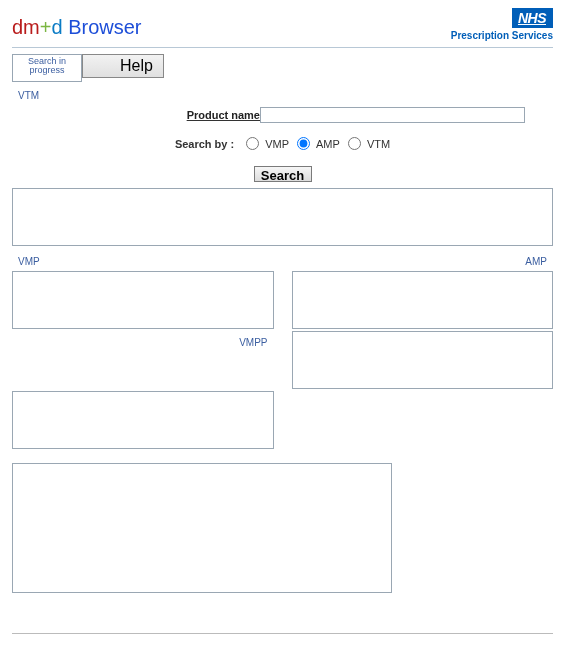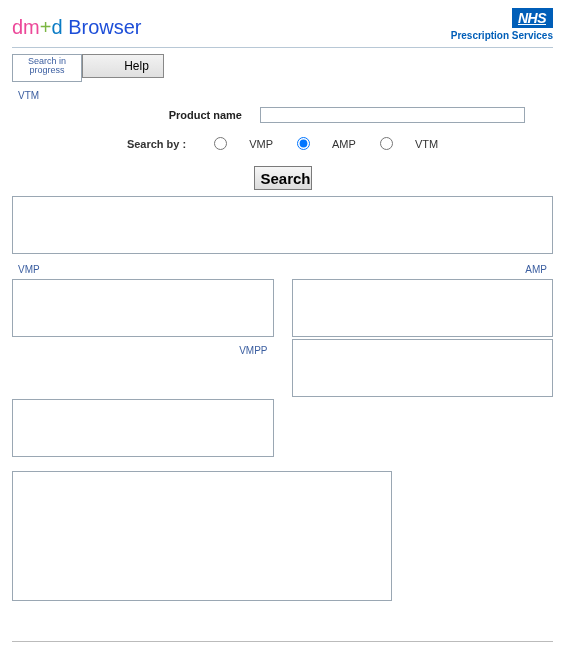--- a/index.html
+++ b/index.html
@@ -22,21 +22,21 @@
     display: flex;
     justify-content: space-between;
     align-items: flex-start;
     padding-bottom: 2px;
   }
   .brand {
     font-size: 20px;
     font-weight: normal;
     margin-top: 8px;
   }
-  .brand .dm { color: #ec4899; }
+  .brand .dm { color: #b91c1c; }
   .brand .plus { color: #7bb642; }
   .brand .d  { color: #0a7bc5; }
   .brand .browser { color: #1d4ed8; }
   .header-right {
     display: flex;
     flex-direction: column;
     align-items: flex-end;
     gap: 2px;
   }
   .nhs-logo {
@@ -74,74 +74,75 @@
     padding: 2px 3px;
     overflow: hidden;
     line-height: 1.0;
     text-align: center;
   }
   .help-btn {
     width: 82px;
     height: 24px;
     border: 1px solid #888;
     background: linear-gradient(#f2f2f2,#e0e0e0);
-    font-size: 12px;
+    font-size: 16px;
     cursor: pointer;
     padding-left: 33px;
   }
   .section-label {
     font-size: 10px;
     color: #3b5ea0;
     margin: 6px 0 2px 6px;
   }
   .search-row {
     display: flex;
     align-items: center;
     justify-content: flex-end;
-    gap: 18px;
+    gap: 0;
     margin-top: 6px;
     margin-right: 28px;
+    text-decoration: underline;
   }
   .search-row label {
     font-size: 11px;
     font-weight: bold;
     color: #222;
   }
   .product-input {
     width: 265px;
     height: 16px;
     border: 1px solid #9aa7b3;
     padding: 0 2px;
     font-size: 11px;
   }
   .radio-row {
     display: flex;
     justify-content: center;
     align-items: center;
-    gap: 20px;
+    gap: 4px;
     margin-top: 14px;
     font-size: 11px;
   }
   .radio-row .lbl {
     font-weight: bold;
     margin-right: 4px;
   }
   .radio-row input { margin: 0 2px 0 4px; }
   .search-btn-row {
     display: flex;
     justify-content: center;
     margin-top: 16px;
     margin-bottom: 6px;
   }
   .search-btn {
     width: 58px;
-    height: 24px;
+    height: 16px;
     border: 1px solid #7a7a7a;
     background: linear-gradient(#f6f6f6,#dcdcdc);
-    font-size: 15px;
+    font-size: 13px;
     font-weight: bold;
     cursor: pointer;
   }
   .panel-grid {
     display: grid;
     grid-template-columns: 1fr 1fr;
     column-gap: 18px;
     row-gap: 2px;
   }
   .panel {

